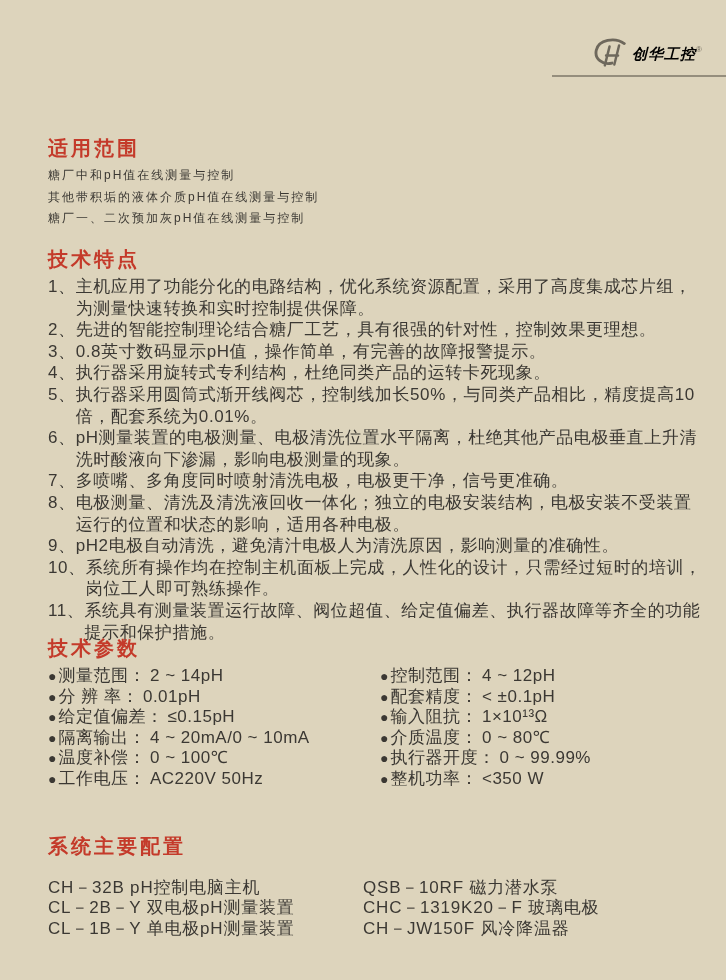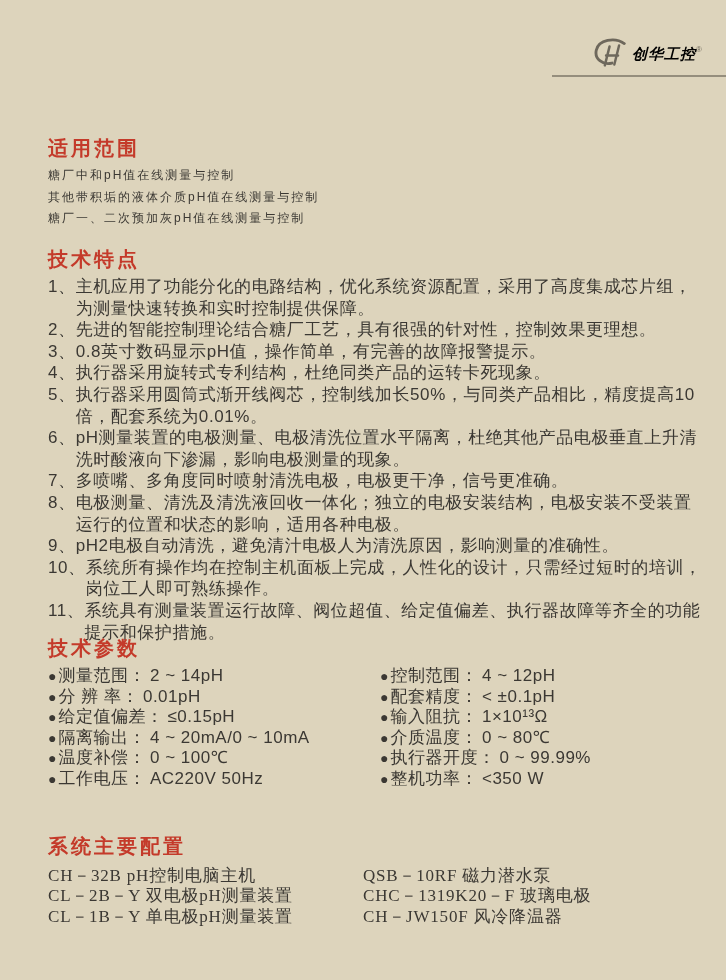--- a/index.html
+++ b/index.html
@@ -57,21 +57,21 @@
   .param-col{position:absolute;top:0;}
   .param-col-left{left:0;}
   .param-col-right{left:332px;}
   .param-row{display:flex;white-space:nowrap;}
   .param-bullet{flex:0 0 auto;font-size:14px;margin-right:2px;line-height:20.6px;}
   .param-label{flex:0 0 auto;letter-spacing:0.5px;}
   .param-value{flex:0 0 auto;margin-left:4px;letter-spacing:0.5px;}
   .param-grid-spacer{height:124px;}
 
   .config-grid{position:relative;margin-top:8px;font-size:17px;line-height:20.4px;}
-  .config-col{position:absolute;top:0;font-family:Liberation Serif, serif;}
+  .config-col{position:absolute;top:12px;}
   .config-col-left{left:0;}
   .config-col-right{left:315px;}
   .config-item{white-space:nowrap;letter-spacing:0.8px;}
 </style>
 </head>
 <body>
 
 <div class="page">
 
   <div class="logo-wrap">

